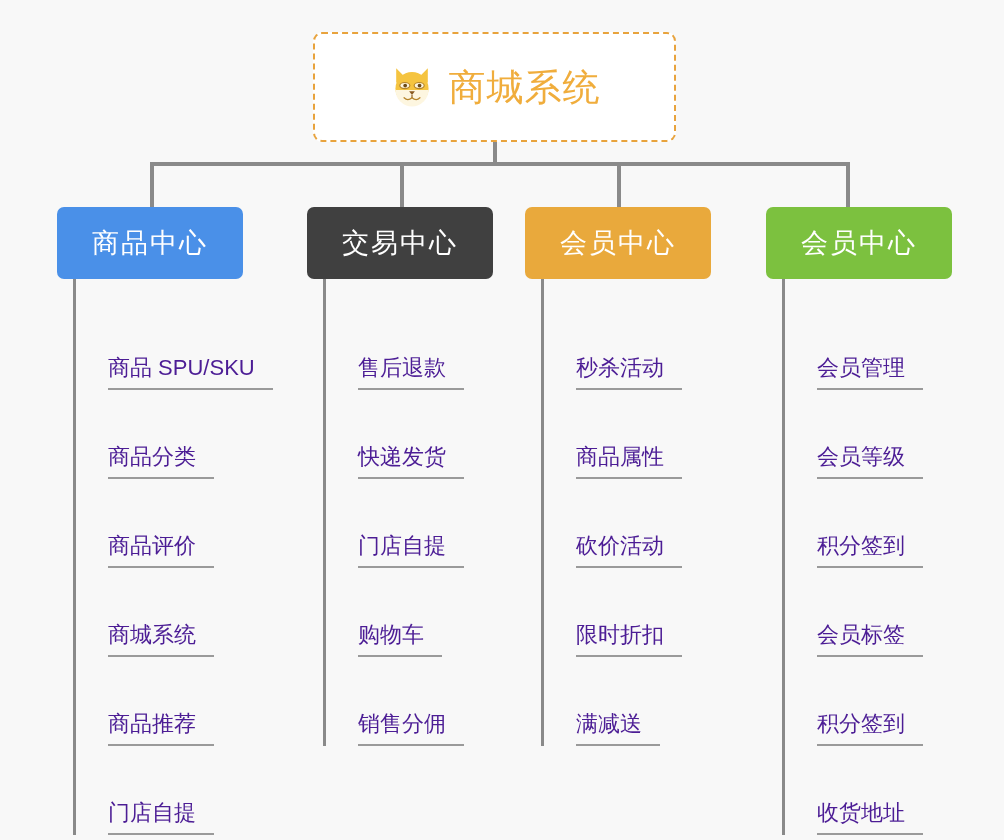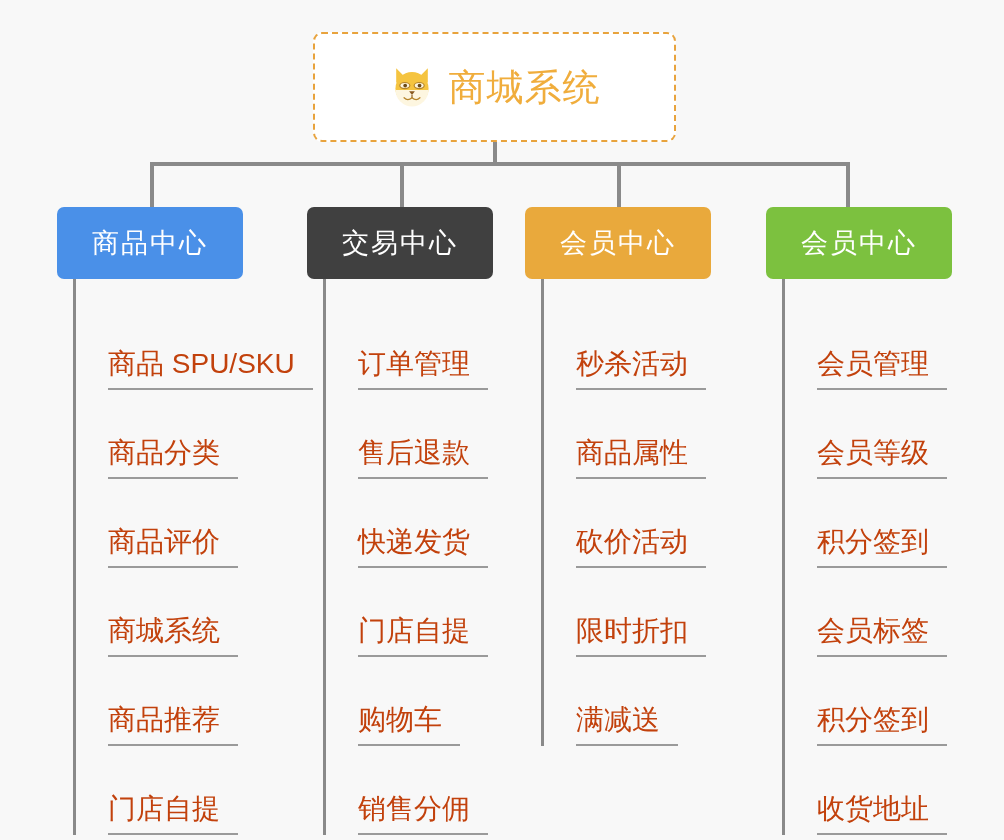--- a/index.html
+++ b/index.html
@@ -63,22 +63,22 @@
     padding-top: 22px;
   }
   .item {
     height: 89px;
     display: flex;
     align-items: flex-end;
     box-sizing: border-box;
   }
   .item-label {
     display: inline-block;
-    font-size: 28px;
-    color: #c2410c;
+    font-size: 22px;
+    color: #4c1d95;
     white-space: nowrap;
     padding: 0 18px 8px 0;
     border-bottom: 2px solid #9a9a9a;
     line-height: 1.1;
     margin-left: -4px;
   }
 </style>
 </head>
 <body>
 
@@ -136,23 +136,20 @@
         </div>
     </div>
   </div>
 
   <div class="column" style="left:307px;">
     <div class="cat-box" style="width:186px;background:#404040;">
       <span class="cat-label">交易中心</span>
     </div>
     <div class="items">
       <div class="item">
-          <span class="item-label">订单管理</span>
-        </div>
-      <div class="item">
           <span class="item-label">售后退款</span>
         </div>
       <div class="item">
           <span class="item-label">快递发货</span>
         </div>
       <div class="item">
           <span class="item-label">门店自提</span>
         </div>
       <div class="item">
           <span class="item-label">购物车</span>

